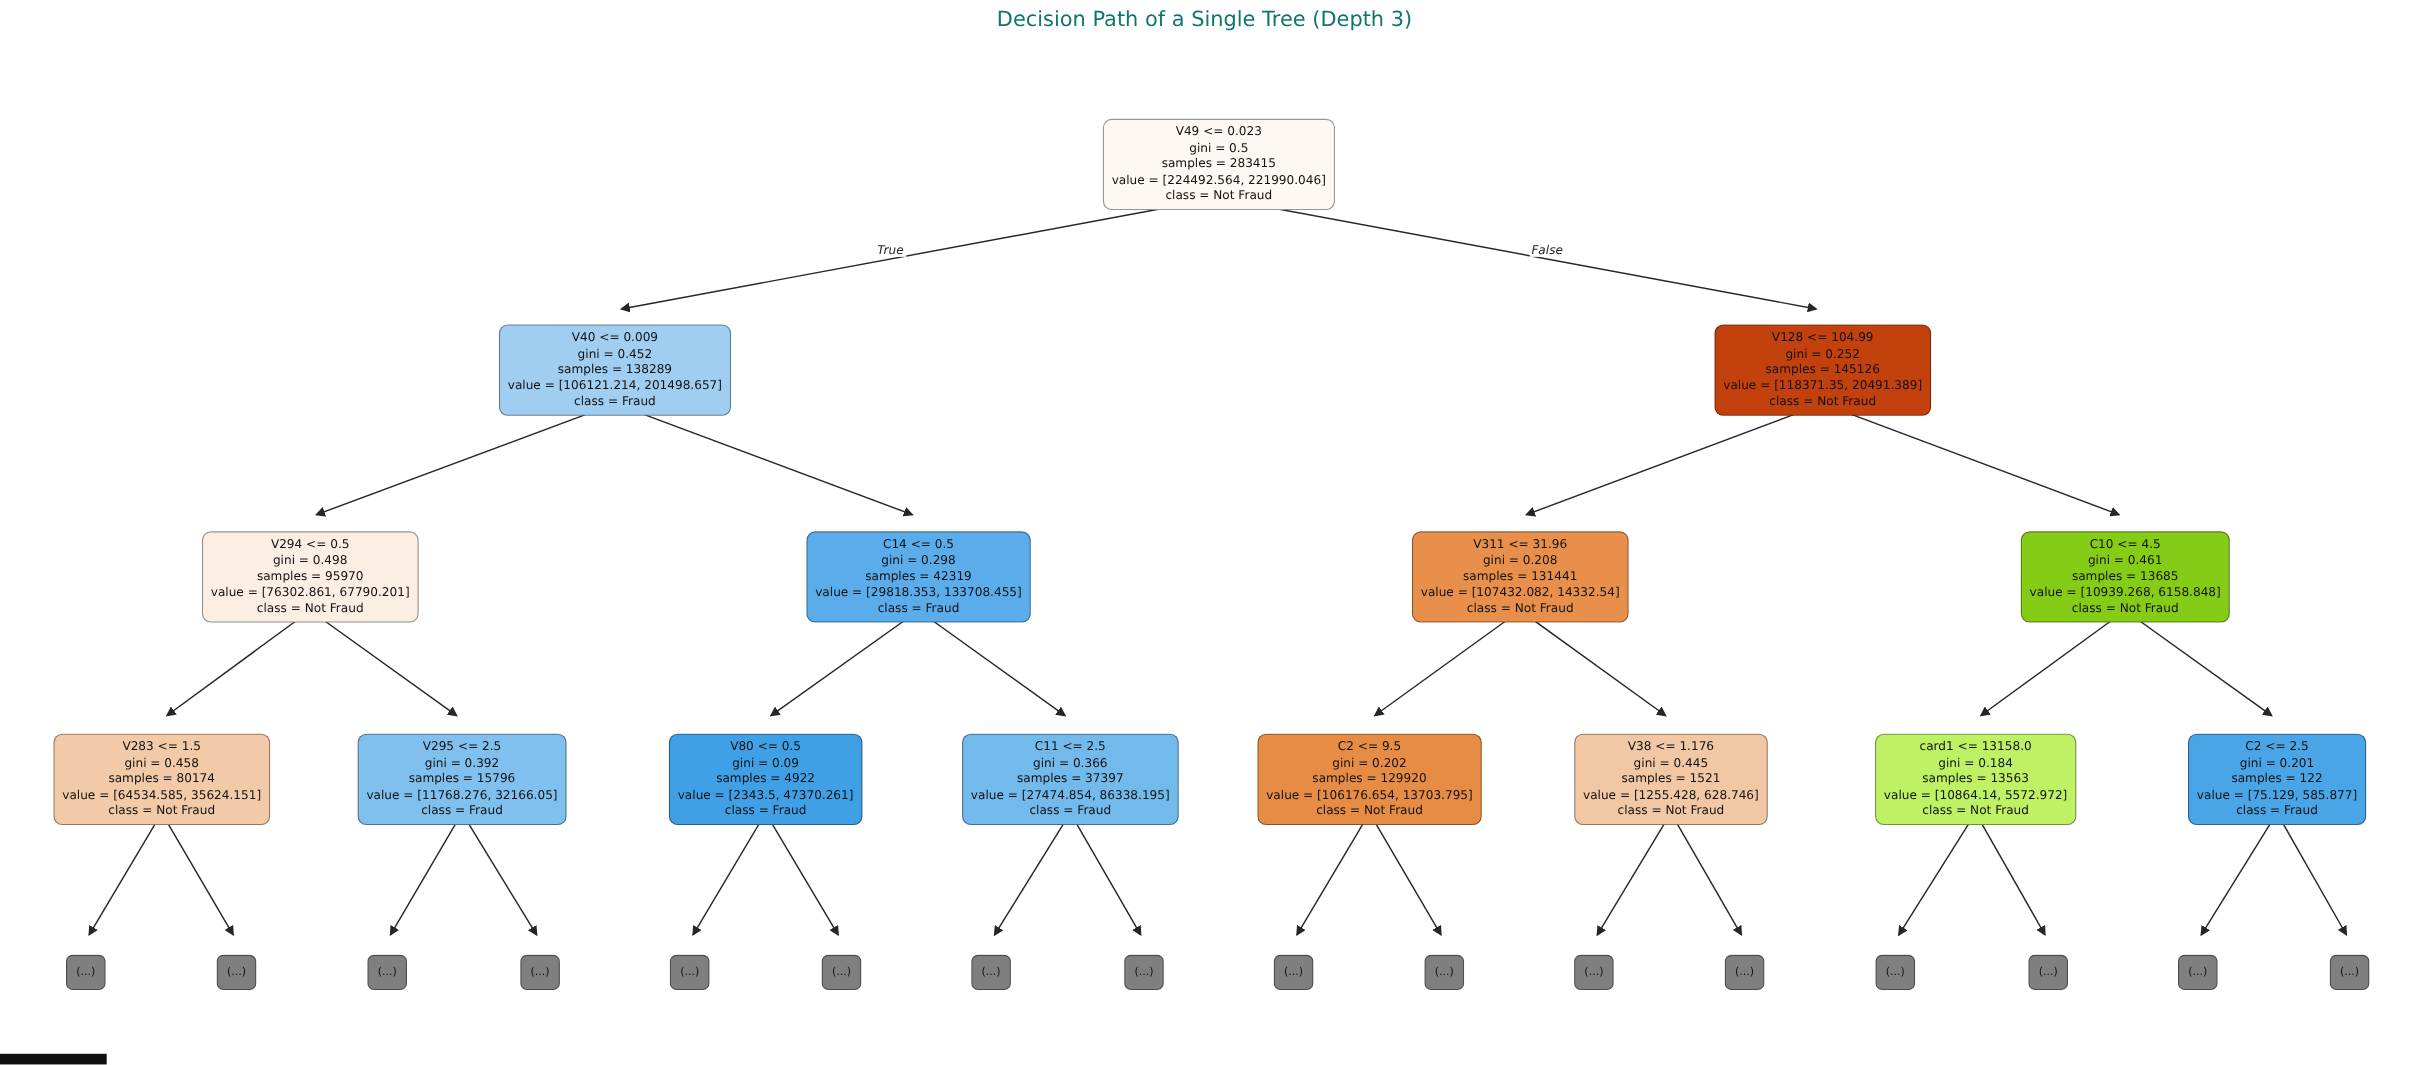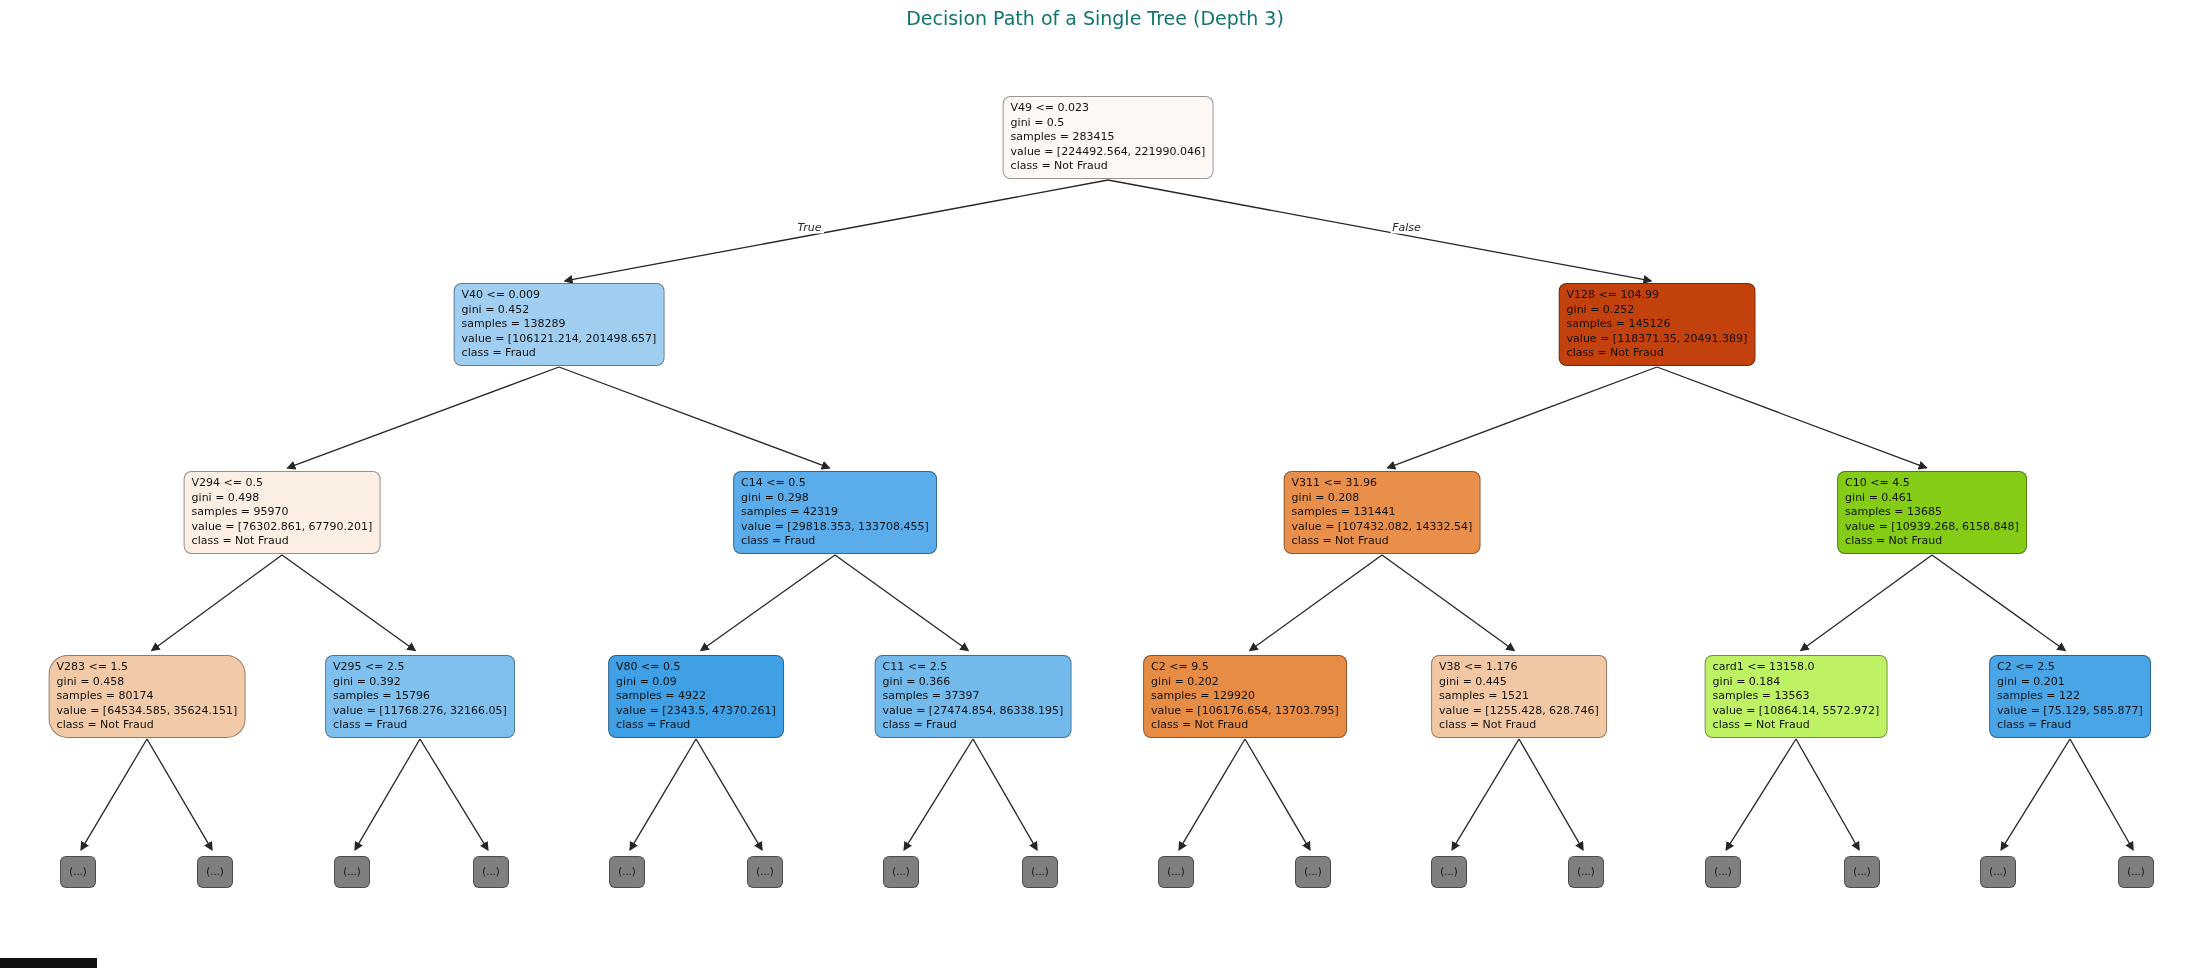--- a/index.html
+++ b/index.html
@@ -36,23 +36,25 @@
     stroke-width: 1.3;
   }
   .node {
     position: absolute;
     transform: translateX(-50%);
     border: 1px solid rgba(0,0,0,0.40);
     border-radius: 8px;
     padding: 4px 7px;
     font-size: 11px;
     line-height: 1.32;
+    text-align: center;
     color: #121212;
     white-space: nowrap;
     box-sizing: border-box;
+    margin-top: 12px;
   }
   .node.leaf {
     width: 36px;
     height: 32px;
     border-radius: 6px;
     display: flex;
     align-items: center;
     justify-content: center;
     padding: 2px;
     font-size: 10px;
@@ -160,21 +162,21 @@
       <div class="node-line">value = [107432.082, 14332.54]</div>
       <div class="node-line">class = Not Fraud</div>
     </div>
     <div class="node" style="left: 1932px; top: 471px; background: #84cc16;">
       <div class="node-line">C10 &lt;= 4.5</div>
       <div class="node-line">gini = 0.461</div>
       <div class="node-line">samples = 13685</div>
       <div class="node-line">value = [10939.268, 6158.848]</div>
       <div class="node-line">class = Not Fraud</div>
     </div>
-    <div class="node" style="left: 147px; top: 655px; background: rgb(243, 202, 167); border-radius: 19px;">
+    <div class="node" style="left: 147px; top: 655px; background: rgb(243, 202, 167);">
       <div class="node-line">V283 &lt;= 1.5</div>
       <div class="node-line">gini = 0.458</div>
       <div class="node-line">samples = 80174</div>
       <div class="node-line">value = [64534.585, 35624.151]</div>
       <div class="node-line">class = Not Fraud</div>
     </div>
     <div class="node" style="left: 420px; top: 655px; background: rgb(127, 192, 238);">
       <div class="node-line">V295 &lt;= 2.5</div>
       <div class="node-line">gini = 0.392</div>
       <div class="node-line">samples = 15796</div>

